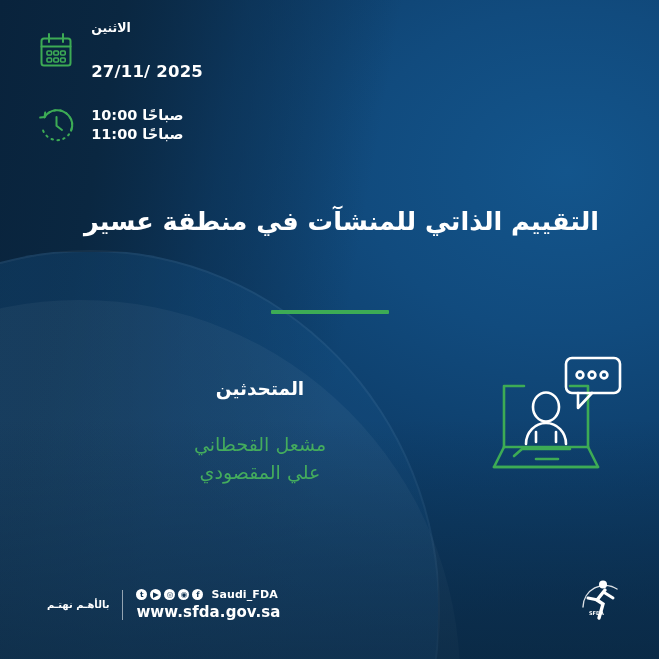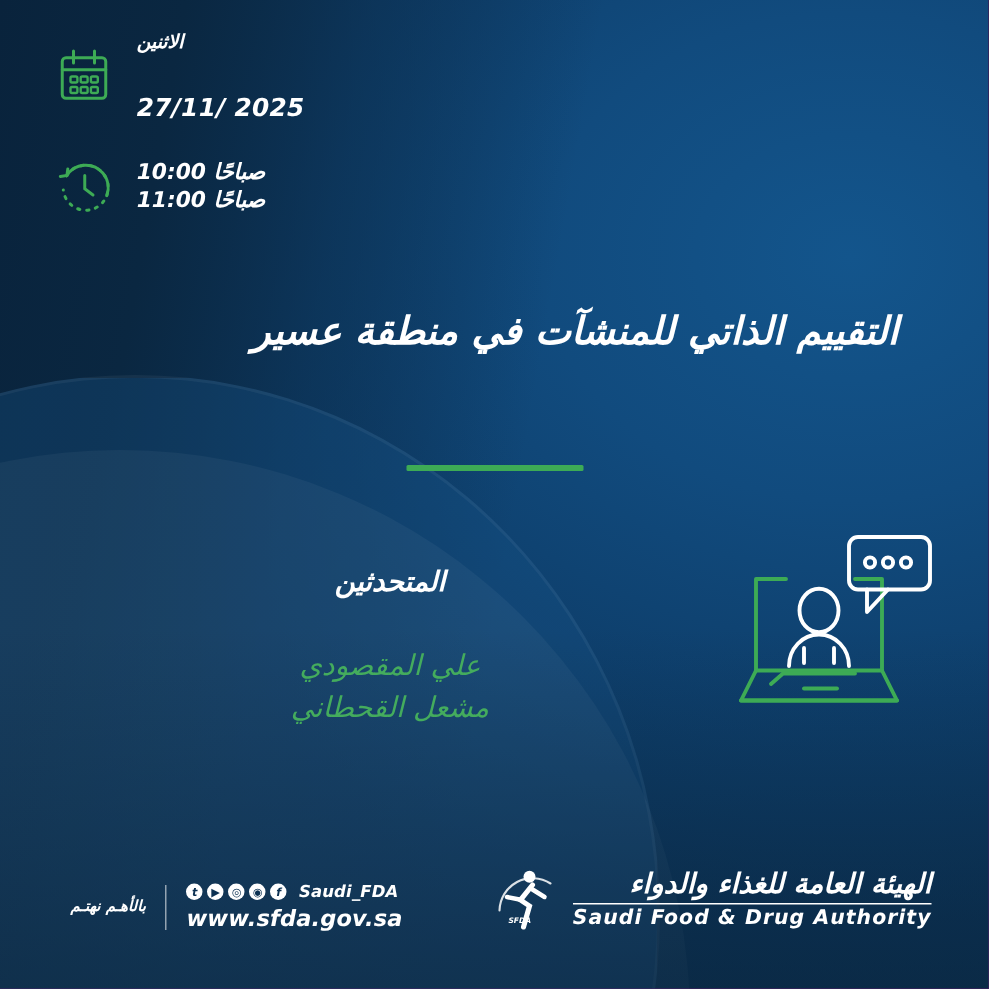--- a/index.html
+++ b/index.html
@@ -9,24 +9,23 @@
     background: #0b2a47;
   }
   * { box-sizing: border-box; }
 
   .banner {
     position: relative;
     width: 659px;
     height: 659px;
     overflow: hidden;
     font-family: "DejaVu Sans", "Liberation Sans", sans-serif;
-    background: #701a75;
+    background: #000000;
     color: #ffffff;
     direction: rtl;
-    font-style: italic;
   }
 
   
   .bg-base {
     position: absolute;
     inset: 0;
     background:
       radial-gradient(120% 95% at 86% 26%, #13558c 0%, #114b7e 26%, #0e3f6c 48%, #0c3458 70%, #0a2b48 100%);
   }
   .bg-dark-left {
@@ -344,22 +343,22 @@
         </span>
       </div>
 
     </div>
 
     <div class="title">التقييم الذاتي للمنشآت في منطقة عسير</div>
     <div class="divider"></div>
 
     <div class="speakers">
       <div class="speakers-heading">المتحدثين</div>
+      <div class="speaker-name">مشعل القحطاني</div>
       <div class="speaker-name">علي المقصودي</div>
-      <div class="speaker-name">مشعل القحطاني</div>
     </div>
 
     <div class="illustration">
       <svg viewBox="0 0 132 124" width="132" height="124" fill="none" stroke-linecap="round" stroke-linejoin="round">
 
         <g stroke="#3dab55" stroke-width="2.6">
           <polyline points="32,34 12,34 12,95"></polyline>
           <polyline points="78,34 96,34 96,95"></polyline>
           <line x1="12" y1="95" x2="96" y2="95"></line>
           <polyline points="12,95 2,115 106,115 96,95"></polyline>
@@ -405,20 +404,16 @@
       <span class="logo-mark">
         <svg viewBox="0 0 42 46" width="42" height="46" fill="none" stroke="#ffffff" stroke-width="2" stroke-linecap="round">
           <circle cx="24" cy="7.5" r="4" fill="#ffffff" stroke="none"></circle>
           <path d="M26 13 L18 23 L24 27 L20 41" stroke-width="3.4"></path>
           <path d="M26 16 L34 21" stroke-width="3"></path>
           <path d="M19 23 L9 21" stroke-width="3"></path>
           <path d="M4 30 a22 22 0 0 1 34 -18" stroke-width="1.4" opacity=".85"></path>
           <text x="25" y="38" font-size="5" fill="#ffffff" stroke="none" font-family="DejaVu Sans, sans-serif" font-weight="700">SFDA</text>
         </svg>
       </span>
-      <span class="logo-text">
-        <span class="logo-ar" style="display:block">الهيئة العامة للغذاء والدواء</span>
-        <span class="logo-en" style="display:block">Saudi Food &amp; Drug Authority</span>
-      </span>
     </div>
 
   </div>
 </div>
 
 </body></html>

